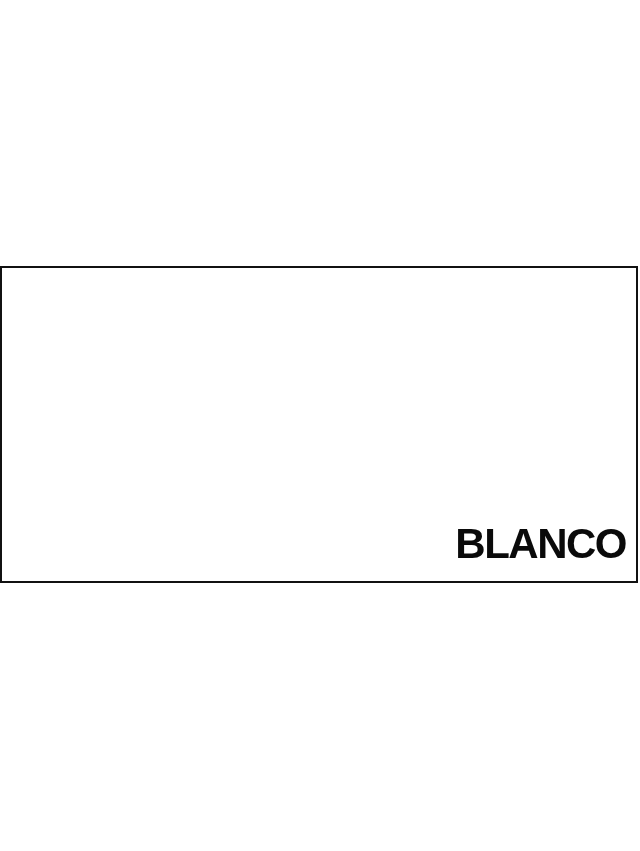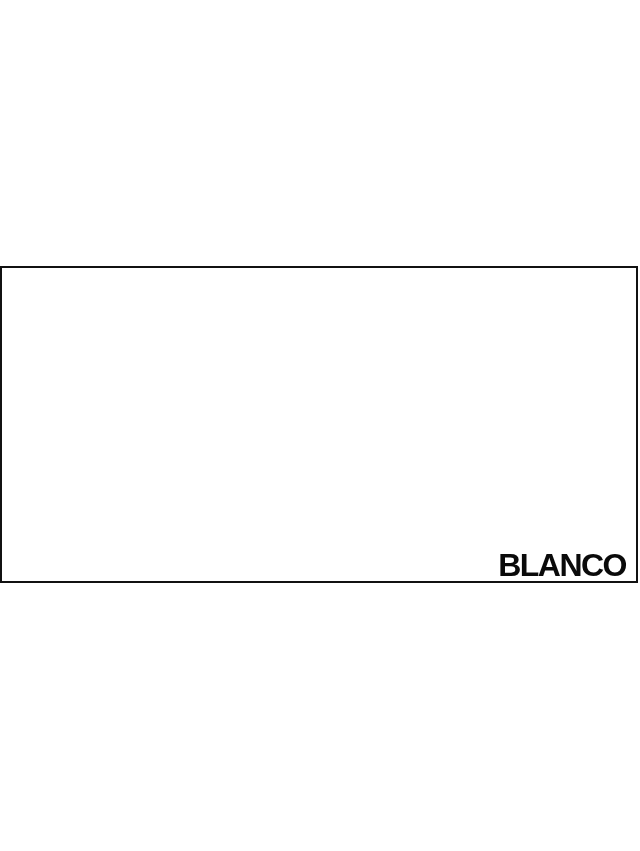--- a/index.html
+++ b/index.html
@@ -27,23 +27,23 @@
     left: 0px;
     top: 266px;
     width: 638px;
     height: 317px;
     background: var(--swatch_fill);
     border: 2px solid var(--swatch_border);
   }
   .swatch-label {
     position: absolute;
     right: 10px;
-    bottom: 0;
+    bottom: 16px;
     font-weight: bold;
-    font-size: 32px;
+    font-size: 42px;
     line-height: 1;
     letter-spacing: -1.5px;
     color: var(--label_text);
     white-space: nowrap;
   }
 </style>
 </head>
 <body>
 
 <div class="page">

